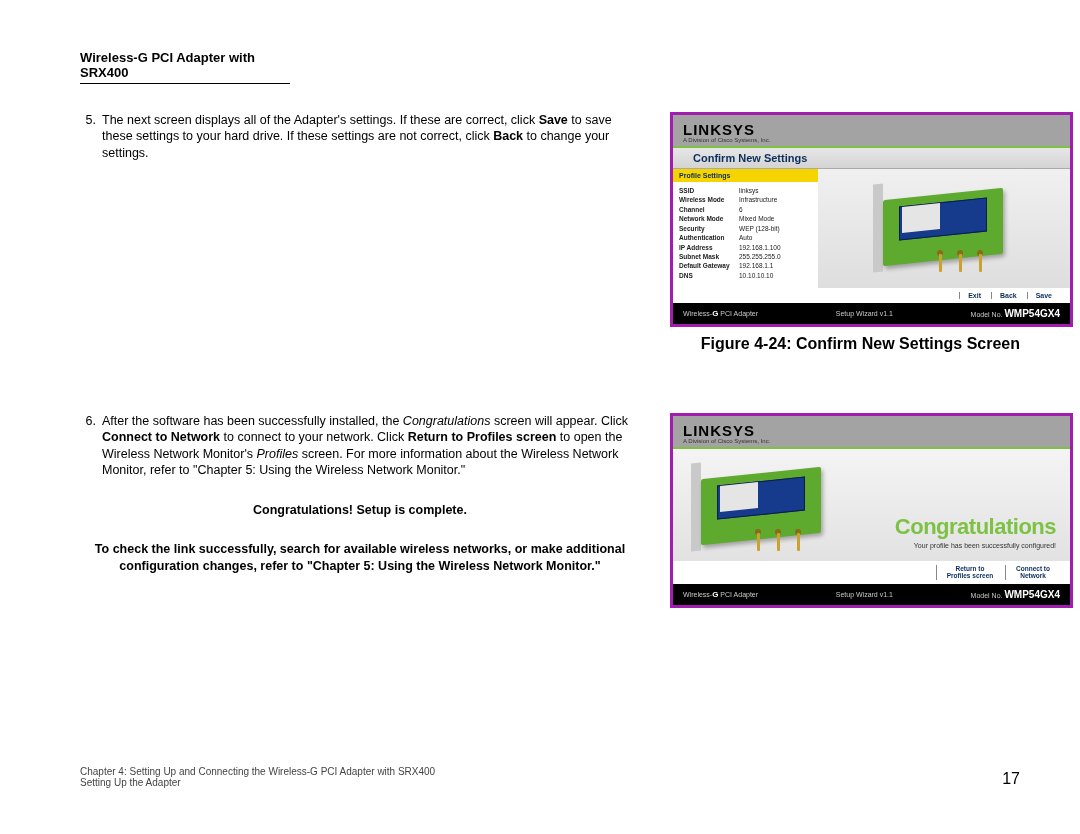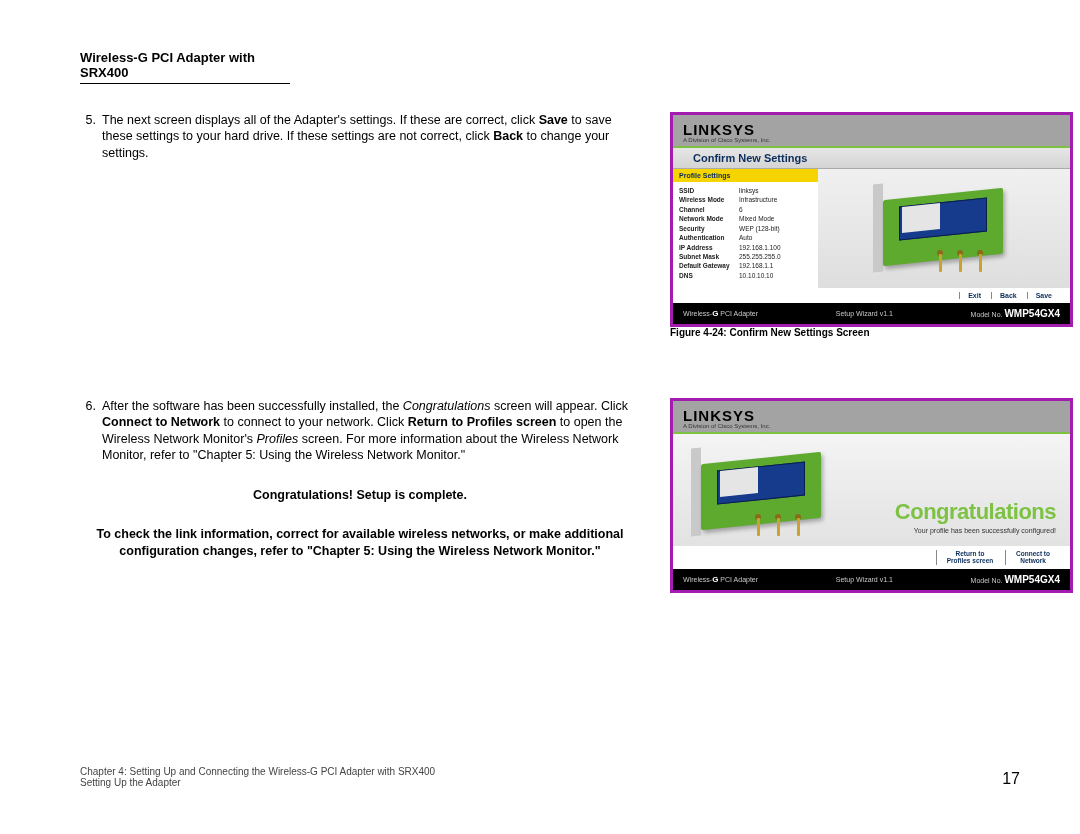--- a/index.html
+++ b/index.html
@@ -9,21 +9,21 @@
   .columns { display:flex; gap:30px; }
   .col-text { flex:1; font-size:12.5px; line-height:1.3; }
   .col-fig { width:350px; }
   .step { display:flex; margin-bottom:16px; }
   .step-num { width:22px; flex-shrink:0; text-align:right; padding-right:6px; }
   .step-body { flex:1; }
   .bold { font-weight:bold; }
   .ital { font-style:italic; }
   .centered { text-align:center; font-weight:bold; margin-top:24px; margin-bottom:6px; }
   .centered2 { text-align:center; font-weight:bold; font-size:12.5px; line-height:1.35; }
-  .fig-caption { text-align:left; font-size:10px; font-weight:bold; margin-top:0; }
+  .fig-caption { text-align:right; font-size:16px; font-weight:bold; margin-top:8px; }
   .footer { position:absolute; bottom:46px; left:80px; right:60px; font-size:10px; color:#444; display:flex; justify-content:space-between; align-items:flex-end;}
   .footer .pn { font-size:16px; color:#000; }
 
   
   .dlg { border:3px solid #a21caf; background:#a3a3a3; font-family:Arial, sans-serif; width:403px; position:relative; }
   .dlg .top { padding:6px 10px 3px 10px; }
   .dlg .brand { font-weight:bold; font-size:15px; letter-spacing:1px; }
   .dlg .brand-sub { font-size:6px; color:#333; margin-top:-1px; }
   .dlg .title-bar { background:linear-gradient(#e6e6e6,#d4d4d4); border-top:2px solid #7dc243; border-bottom:1px solid #aaa; padding:4px 20px; font-size:11px; font-weight:bold; color:#0b2d5b; }
   .dlg .body { display:flex; }
@@ -164,21 +164,21 @@
 
   <div class="columns block2">
     <div class="col-text">
       <div class="step">
         <div class="step-num">6.</div>
         <div class="step-body">
           <span>After the software has been successfully installed, the </span><span class="ital">Congratulations</span><span> screen will appear. Click </span><span class="bold">Connect to Network</span><span> to connect to your network. Click </span><span class="bold">Return to Profiles screen</span><span> to open the Wireless Network Monitor's </span><span class="ital">Profiles</span><span> screen. For more information about the Wireless Network Monitor, refer to "Chapter 5: Using the Wireless Network Monitor."</span>
         </div>
       </div>
       <div class="centered">Congratulations! Setup is complete.</div><br>
-      <div class="centered2">To check the link information, correct for available wireless networks, or make additional configuration changes, refer to "Chapter 5: Using the Wireless Network Monitor."</div>
+      <div class="centered2">To check the link successfully, search for available wireless networks, or make additional configuration changes, refer to "Chapter 5: Using the Wireless Network Monitor."</div>
     </div>
 
     <div class="col-fig">
       <div class="dlg">
         <div class="top">
           <div class="brand">LINKSYS</div>
           <div class="brand-sub">A Division of Cisco Systems, Inc.</div>
         </div>
         <div style="border-top:2px solid #7dc243;"></div>
         <div class="dlg2-body">

